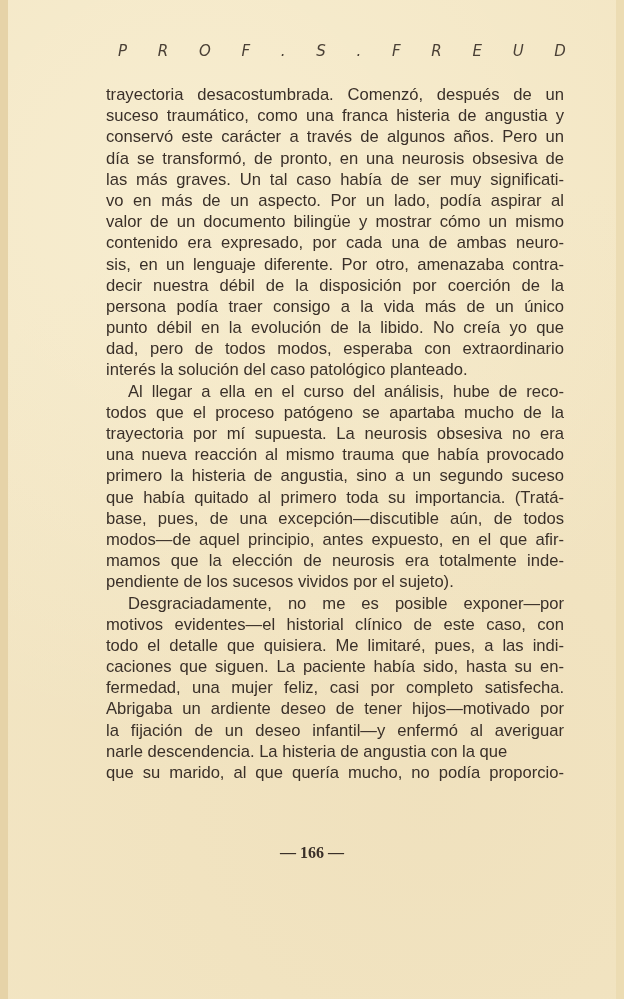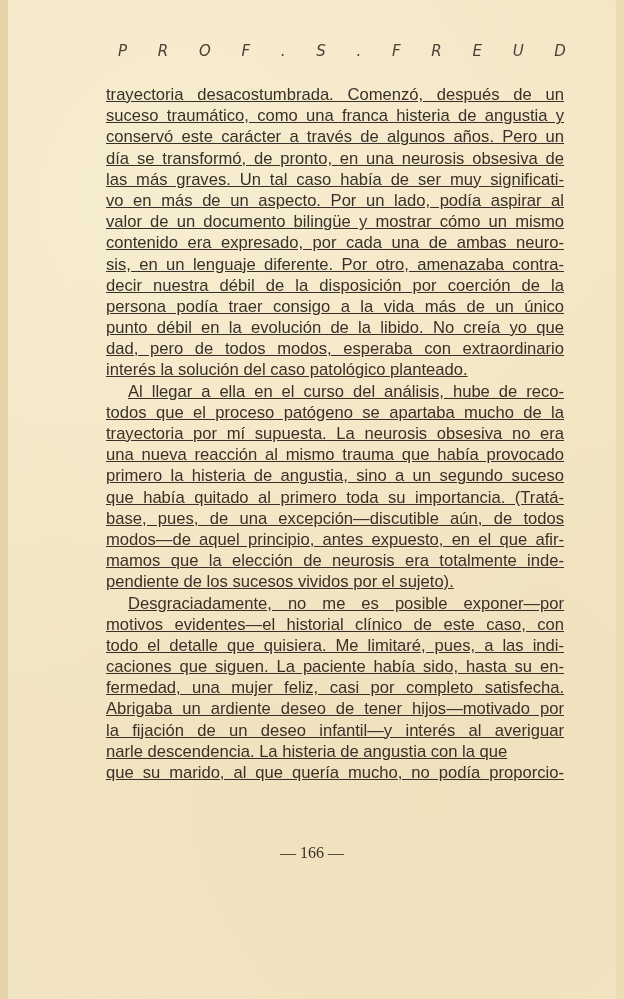--- a/index.html
+++ b/index.html
@@ -62,37 +62,37 @@
       line-height: 21.2px;
       color: #3a3029;
     }
     .line {
       display: block;
       text-align: justify;
       text-align-last: justify;
       white-space: nowrap;
       height: 21.2px;
       overflow: visible;
-      text-decoration: underline;
     }
     .line.last {
       text-align-last: left;
     }
     .line.indent {
       padding-left: 22px;
     }
     .folio {
       position: absolute;
       left: 0;
       width: 624px;
       top: 844px;
       text-align: center;
       font-family: "Liberation Serif", serif;
       font-size: 16px;
       color: #3a3029;
+      font-weight: bold;
     }
   </style>
 </head>
 <body>
 
 <div class="left-strip"></div>
 <div class="page"></div>
 <div class="right-strip"></div>
 
 <div class="running-head" id="running-head">
@@ -139,19 +139,19 @@
       <span class="line">mamos que la elección de neurosis era totalmente inde-</span>
       <span class="line last">pendiente de los sucesos vividos por el sujeto).</span>
     </div>
     <div>
       <span class="line indent">Desgraciadamente, no me es posible exponer—por</span>
       <span class="line">motivos evidentes—el historial clínico de este caso, con</span>
       <span class="line">todo el detalle que quisiera. Me limitaré, pues, a las indi-</span>
       <span class="line">caciones que siguen. La paciente había sido, hasta su en-</span>
       <span class="line">fermedad, una mujer feliz, casi por completo satisfecha.</span>
       <span class="line">Abrigaba un ardiente deseo de tener hijos—motivado por</span>
-      <span class="line">la fijación de un deseo infantil—y interés al averiguar</span>
+      <span class="line">la fijación de un deseo infantil—y enfermó al averiguar</span>
       <span class="line last">narle descendencia. La histeria de angustia con la que</span>
       <span class="line">que su marido, al que quería mucho, no podía proporcio-</span>
     </div>
   </div>
 
 <div class="folio">— 166 —</div>
 
 </body></html>

